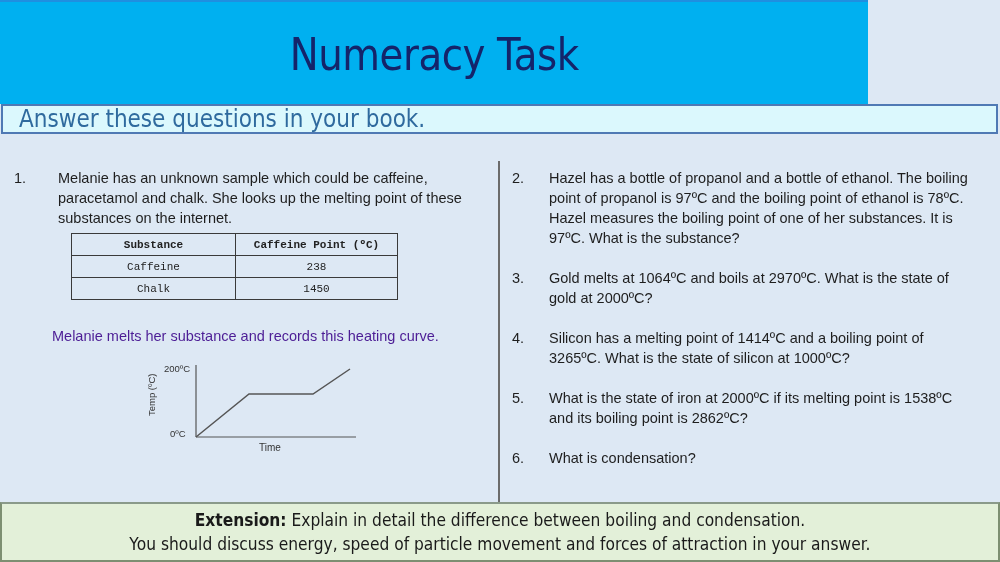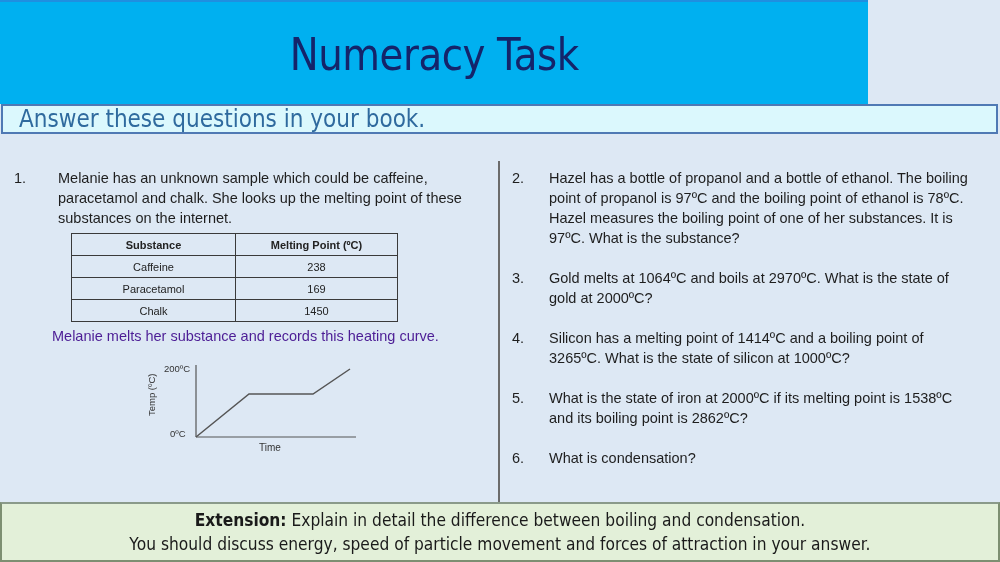--- a/index.html
+++ b/index.html
@@ -35,20 +35,21 @@
     .q { position: absolute; font-size: 14.5px; line-height: 20px; color: #1e1e1e; }
     .q .num { position: absolute; left: 0; top: 0; }
     .q .text { position: absolute; top: 0; }
 
     .q1 { left: 14px; top: 19px; width: 460px; }
     .q1 .text { left: 44px; width: 410px; }
 
     table.mp {
       position: absolute; left: 71px; top: 84px; width: 327px; border-collapse: collapse;
       font-size: 11px;
+      font-family: Liberation Mono, monospace;
     }
     table.mp th, table.mp td {
       border: 1.5px solid #3a3a3a; height: 22px; text-align: center; color: #222;
       padding: 0;
     }
     table.mp th { font-weight: bold; }
     table.mp .c1 { width: 164px; }
 
     .q1b { left: 52px; top: 177px; width: 400px; font-size: 14.5px; line-height: 20px; position: absolute; color: #4c1d95; }
 
@@ -90,31 +91,27 @@
 
   <div class="q q1">
     <span class="num">1.</span>
     <span class="text">Melanie has an unknown sample which could be caffeine, paracetamol and chalk. She looks up the melting point of these substances on the internet.</span>
   </div>
 
   <table class="mp">
     <thead>
       <tr>
         <th class="c1">Substance</th>
-        <th>Melting Point (ºC)</th>
+        <th>Caffeine Point (ºC)</th>
       </tr>
     </thead>
     <tbody>
       <tr>
         <td>Caffeine</td>
         <td>238</td>
-      </tr>
-      <tr>
-        <td>Paracetamol</td>
-        <td>169</td>
       </tr>
       <tr>
         <td>Chalk</td>
         <td>1450</td>
       </tr>
     </tbody>
   </table>
 
   <div class="q1b">Melanie melts her substance and records this heating curve.</div>
 

